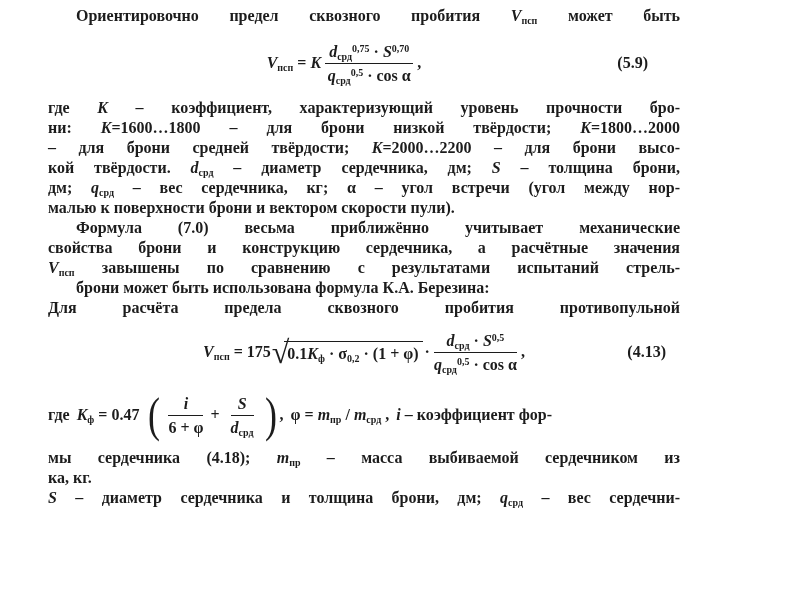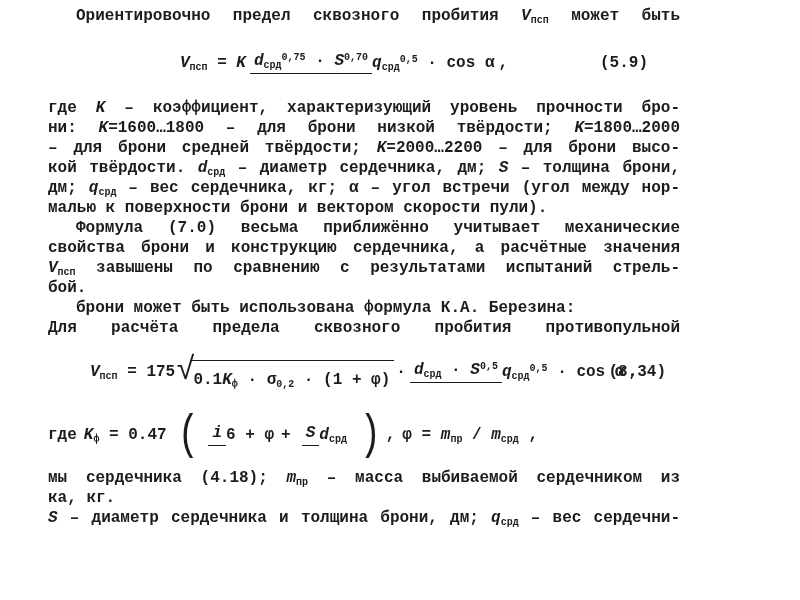--- a/index.html
+++ b/index.html
@@ -10,21 +10,20 @@
     font-weight:700;
     color:#1c1c1c;
     -webkit-font-smoothing:antialiased;
   }
   .page{position:relative;width:800px;height:600px;background:#ffffff;}
   .content{
     position:relative;
     margin:6px 0 16px 48px;
     width:632px;
     font-size:16px;
-    font-family:Liberation Mono, monospace;
   }
   .para{margin:0;}
   .line{
     line-height:20px;
     text-align:justify;
     text-align-last:justify;
     white-space:normal;
   }
   .line.last{text-align-last:left;}
   .para.indent .line:first-child{text-indent:28px;}
@@ -43,20 +42,21 @@
     align-items:center;
     justify-content:center;
     width:100%;
   }
   .f59-row{margin:9px 0 7px;min-height:56px;justify-content:center;}
   .f510-row{margin:6px 0 4px;min-height:56px;}
   .f-main{display:inline-flex;align-items:center;}
   .f-part{white-space:nowrap;}
   .frac{
     display:inline-flex;
+    flex-direction:column;
     text-align:center;
     vertical-align:middle;
     margin:0 4px;
   }
   .frac .num{
     border-bottom:1.7px solid #1c1c1c;
     padding:0 4px 2px;
     line-height:19px;
     white-space:nowrap;
   }
@@ -77,21 +77,21 @@
   
   .sqrt{display:inline-flex;align-items:flex-start;margin:0 2px 0 1px;}
   .sqrt-sym{
     font-size:32px;
     line-height:30px;
     font-weight:400;
     margin-right:-5px;
   }
   .radicand{
     border-top:1.8px solid #1c1c1c;
-    padding:10px 4px 0 3px;
+    padding:3px 4px 0 3px;
     margin-top:4px;
     white-space:nowrap;
   }
   
   .kf-row{
     display:flex;
     align-items:center;
     width:100%;
     margin:8px 0 6px;
     min-height:54px;
@@ -134,21 +134,20 @@
         <div class="line">– для брони средней твёрдости; <i>K</i>=2000…2200 – для брони высо-</div>
         <div class="line">кой твёрдости. <i>d</i><sub>срд</sub> – диаметр сердечника, дм; <i>S</i> – толщина брони,</div>
         <div class="line">дм; <i>q</i><sub>срд</sub> – вес сердечника, кг; α – угол встречи (угол между нор-</div>
         <div class="line last">малью к поверхности брони и вектором скорости пули).</div>
       </div>
 
     <div class="para indent">
         <div class="line">Формула (7.0) весьма приближённо учитывает механические</div>
         <div class="line">свойства брони и конструкцию сердечника, а расчётные значения</div>
         <div class="line"><i>V</i><sub>псп</sub> завышены по сравнению с результатами испытаний стрель-</div>
-        <div class="line last">бой.</div>
       </div>
 
     <div class="para indent">
         <div class="line last">брони может быть использована формула К.А. Березина:</div>
         <div class="line">Для расчёта предела сквозного пробития противопульной</div>
       </div>
 
     <div class="formula-row f510-row">
       <span class="f-main">
         <span class="f-part"><i>V</i><sub>псп</sub> = 175</span>
@@ -156,39 +155,40 @@
           <span class="sqrt-sym">√</span>
           <span class="radicand">0.1<i>K</i><sub>ф</sub> · σ<sub>0,2</sub> · (1 + φ)</span>
         </span>
         <span class="f-part">·</span>
         <span class="frac">
           <span class="num"><i>d</i><sub>срд</sub> · <i>S</i><sup>0,5</sup></span>
           <span class="den"><i>q</i><sub>срд</sub><sup>0,5</sup> · cos α</span>
         </span>
         <span class="f-part">,</span>
       </span>
-      <span class="eq-number eq-n-510">(8.34)</span>
+      <span class="eq-number eq-n-510">(4.13)</span>
     </div>
 
     <div class="kf-row">
       <span>где </span>
       <span><i>K</i><sub>ф</sub> = 0.47</span>
       <span class="bigp">(</span>
       <span class="frac">
         <span class="num"><i>i</i></span>
         <span class="den">6 + φ</span>
       </span>
       <span>+</span>
       <span class="frac">
         <span class="num"><i>S</i></span>
         <span class="den"><i>d</i><sub>срд</sub></span>
       </span>
       <span class="bigp close">)</span>
       <span>,</span>
       <span>φ = <i>m</i><sub>пр</sub> / <i>m</i><sub>срд</sub> ,</span>
+      <span><i>i</i> – коэффициент фор-</span>
     </div>
 
     <div class="para">
         <div class="line">мы сердечника (4.18); <i>m</i><sub>пр</sub> – масса выбиваемой сердечником из</div>
         <div class="line last">ка, кг.</div>
         <div class="line"><i>S</i> – диаметр сердечника и толщина брони, дм; <i>q</i><sub>срд</sub> – вес сердечни-</div>
       </div>
 
   </div>
 </div>

